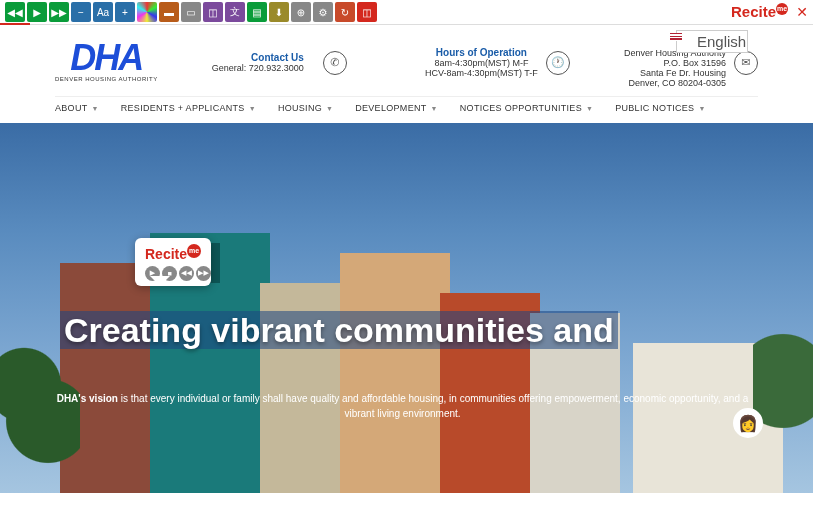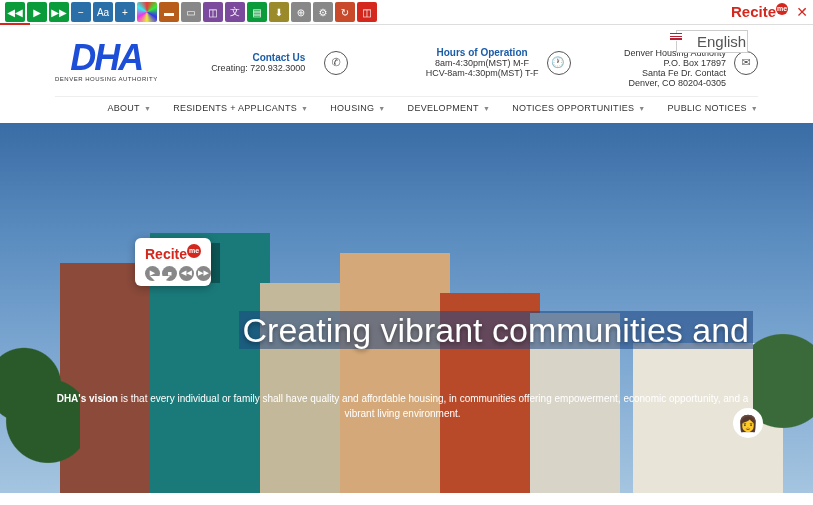--- a/index.html
+++ b/index.html
@@ -32,21 +32,21 @@
 .logo-sub { font-size: 6px; color: #333; letter-spacing: 0.5px; margin-top: 2px; }
 .contact-block { text-align: right; font-size: 9px; color: #333; display: flex; align-items: center; gap: 19px; }
 .contact-block .title { color: #1a5ca8; font-weight: bold; font-size: 10px; }
 .circ-icon { width: 24px; height: 24px; border: 1.5px solid #555; border-radius: 50%; display: flex; align-items: center; justify-content: center; font-size: 11px; color: #555; }
 .hours-block { text-align: center; font-size: 9px; color: #333; display: flex; align-items: center; gap: 8px; margin-left: 24px; }
 .hours-block .title { color: #1a5ca8; font-weight: bold; font-size: 10px; }
 .mail-block { text-align: right; font-size: 9px; color: #333; display: flex; align-items: center; gap: 8px; }
 .mail-block .title { color: #1a5ca8; font-weight: bold; font-size: 10px; }
 
 
-.nav { display: flex; justify-content: flex-end; gap: 22px; padding: 6px 0 10px; font-size: 9px; color: #333; border-top: 1px solid #eee; }
+.nav { display: flex; gap: 22px; padding: 6px 0 10px; font-size: 9px; color: #333; border-top: 1px solid #eee; }
 .nav-item { display: flex; align-items: center; gap: 4px; cursor: pointer; letter-spacing: 0.3px; }
 .chev { font-size: 7px; color: #888; }
 
 
 .hero { position: relative; height: 370px; background: linear-gradient(to bottom, #3a6ca5 0%, #5a8cbf 30%, #7aa5d0 60%, #a5c5e0 100%); overflow: hidden; }
 .buildings { position: absolute; bottom: 0; left: 0; right: 0; height: 280px; }
 .bld { position: absolute; bottom: 0; }
 .bld1 { left: 60px; width: 100px; height: 230px; background: #8b4a3a; }
 .bld2 { left: 150px; width: 120px; height: 260px; background: #1a7a7a; }
 .bld2b { left: 160px; top: 30px; width: 60px; height: 40px; background: #0d5555; position: absolute; }
@@ -57,21 +57,21 @@
 .bld7 { right: 30px; width: 150px; height: 150px; background: #e8e4d8; }
 .tree-l { position: absolute; left: 0; bottom: 0; width: 80px; height: 180px; background: radial-gradient(circle at 30% 40%, #2a5a2a 30%, transparent 31%), radial-gradient(circle at 60% 60%, #2a5a2a 35%, transparent 36%); }
 .tree-r { position: absolute; right: 0; bottom: 0; width: 60px; height: 160px; background: radial-gradient(circle at 50% 30%, #3a6a3a 40%, transparent 41%); }
 
 .recite-widget { position: absolute; left: 135px; top: 115px; background: #fff; border-radius: 6px; padding: 6px 10px 24px; box-shadow: 0 2px 8px rgba(0,0,0,0.3); }
 .recite-widget::after { content: ''; position: absolute; left: 15px; bottom: -10px; border: 10px solid transparent; border-top-color: #fff; }
 .rw-brand { font-weight: bold; font-size: 14px; }
 .rw-btns { display: flex; gap: 2px; margin-top: 3px; position: absolute; left: 10px; bottom: 5px; }
 .rw-btn { width: 15px; height: 15px; background: #888; border-radius: 50%; display: flex; align-items: center; justify-content: center; font-size: 7px; color: #fff; }
 
-.hero-title { position: absolute; top: 188px; left: 0; right: 0; text-align: right; font-family: Georgia, serif; font-size: 34px; font-weight: normal; color: #fff; line-height: 1.15; text-shadow: 0 2px 4px rgba(0,0,0,0.4); padding: 0 60px; }
+.hero-title { position: absolute; top: 188px; left: 0; right: 0; text-align: left; font-family: Georgia, serif; font-size: 34px; font-weight: bold; color: #fff; line-height: 1.15; text-shadow: 0 2px 4px rgba(0,0,0,0.4); padding: 0 60px; }
 .hero-title .hl { background: rgba(30,70,130,0.55); padding: 0 4px; }
 .hero-sub { position: absolute; top: 268px; left: 0; right: 8px; text-align: center; font-size: 10px; color: #fff; padding: 0 50px; line-height: 1.5; }
 .hero-sub b { font-weight: bold; }
 
 .avatar { position: absolute; right: 50px; bottom: 55px; width: 30px; height: 30px; border-radius: 50%; background: #fff; border: 2px solid #fff; overflow: hidden; display: flex; align-items: center; justify-content: center; font-size: 16px; }
 </style>
 </head>
 <body>
 
 <div class="toolbar">
@@ -105,38 +105,38 @@
   <div class="lang-flag"></div>
   <div class="lang-select"><span>English</span></div>
   <div class="header-top">
     <div class="logo-box">
       <div class="logo-text">DHA</div>
       <div class="logo-sub">DENVER HOUSING AUTHORITY</div>
     </div>
     <div class="contact-block">
       <div>
         <div class="title">Contact Us</div>
-        <div>Creating: 720.932.3000</div>
+        <div>General: 720.932.3000</div>
       </div>
       <div class="circ-icon">✆</div>
     </div>
     <div class="hours-block">
       <div>
         <div class="title">Hours of Operation</div>
         <div>8am-4:30pm(MST) M-F</div>
         <div>HCV-8am-4:30pm(MST) T-F</div>
       </div>
       <div class="circ-icon">🕐</div>
     </div>
     <div class="mail-block">
       <div>
         <div class="title">By Mail</div>
         <div>Denver Housing Authority</div>
-        <div>P.O. Box 17897</div>
-        <div>Santa Fe Dr. Contact</div>
+        <div>P.O. Box 31596</div>
+        <div>Santa Fe Dr. Housing</div>
         <div>Denver, CO 80204-0305</div>
       </div>
       <div class="circ-icon">✉</div>
     </div>
   </div>
   <div class="nav">
     <div class="nav-item">
         <span>ABOUT</span>
         <span class="chev">▼</span>
       </div>

